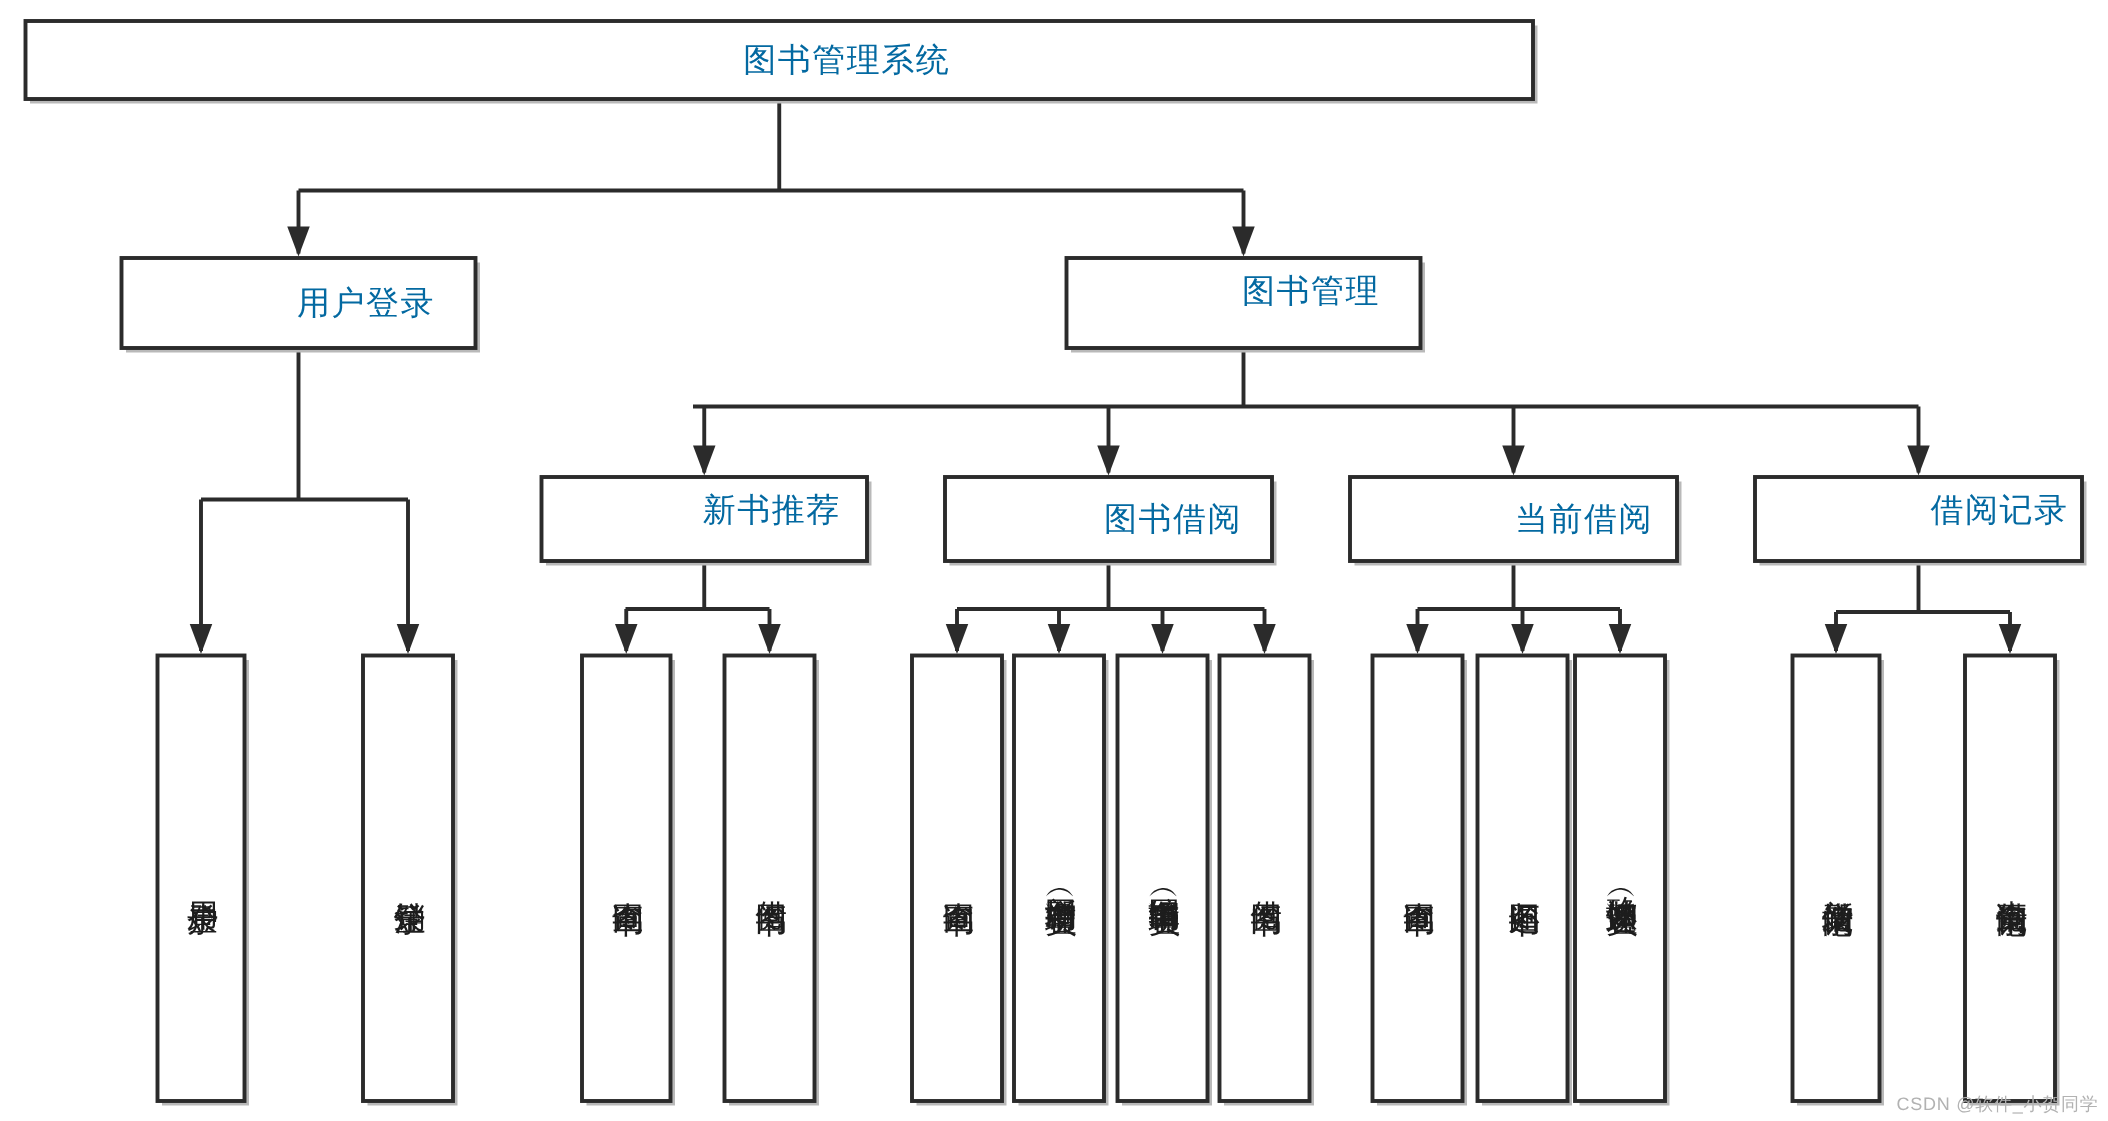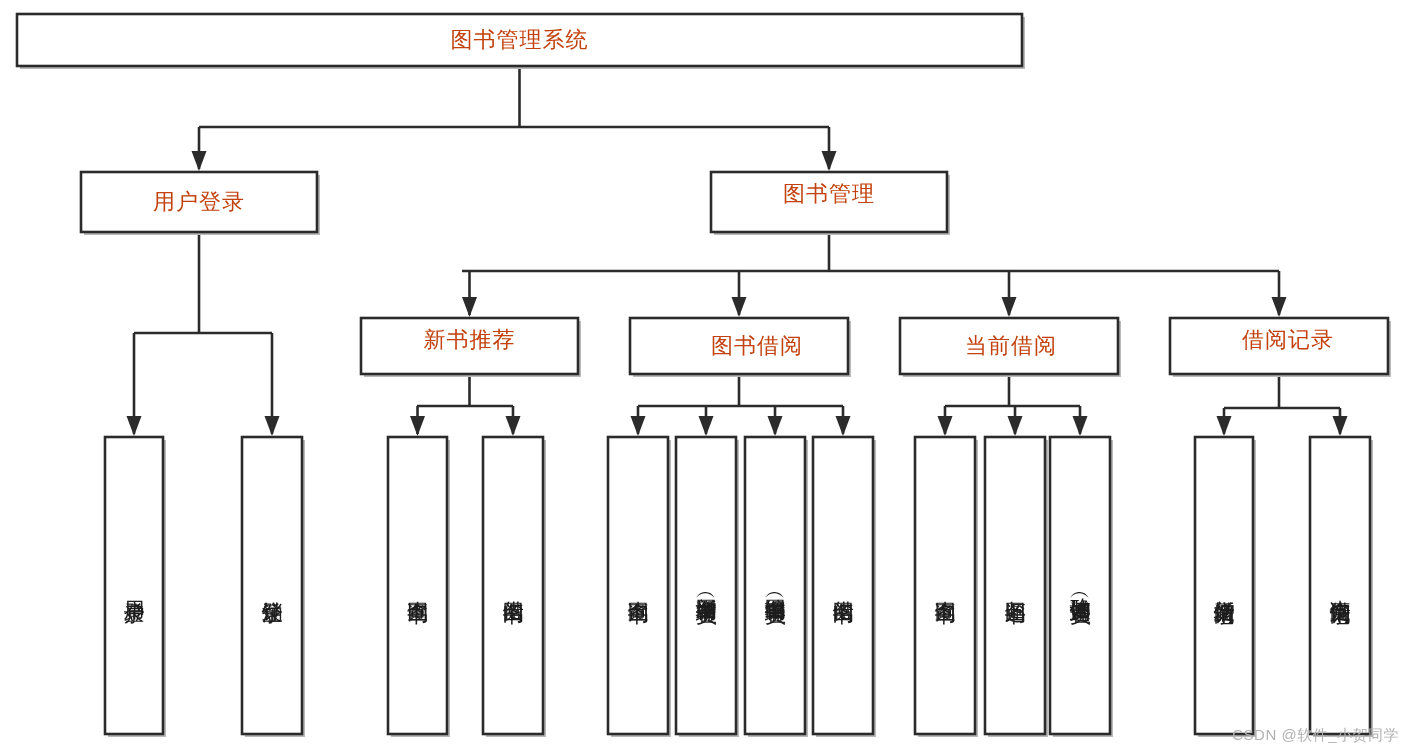--- a/index.html
+++ b/index.html
@@ -9,24 +9,24 @@
   .node-rect{fill:#ffffff;stroke:#2b2b2b;stroke-width:2.6;}
   .node-shadow{fill:#b9b9b9;stroke:none;}
   .edge{stroke:#2b2b2b;stroke-width:2.6;fill:none;stroke-linecap:butt;}
   .arrow{fill:#2b2b2b;stroke:none;}
   .vlabel-box{position:absolute;display:flex;align-items:center;justify-content:center;
               writing-mode:vertical-rl;text-orientation:upright;
               font-family:"Liberation Sans","DejaVu Sans",sans-serif;font-size:21px;color:#1d1d1d;
               line-height:1.06;letter-spacing:1px;text-align:center;pointer-events:none;
               white-space:nowrap;}
   .hlabel-box{position:absolute;display:flex;align-items:center;justify-content:center;
-              font-family:Liberation Sans, sans-serif;font-size:22px;color:#c2410c;
-              letter-spacing:1px;pointer-events:none;}
+              font-family:Liberation Sans, sans-serif;font-size:22px;color:#0369a1;
+              letter-spacing:1px;pointer-events:none;padding-left:45px;}
   .watermark{position:absolute;right:6px;bottom:2px;font-family:"Liberation Sans","DejaVu Sans",sans-serif;
-             font-size:15px;color:#b2b2b2;letter-spacing:0.5px;white-space:nowrap;}
+             font-size:12px;color:#b2b2b2;letter-spacing:0.5px;white-space:nowrap;}
 </style>
 </head>
 <body>
 
 <div id="stage">
 
   <svg id="diagram" viewBox="0 0 1405 747">
     <g id="edges-layer">
         <line x1="519.5" y1="66" x2="519.5" y2="127" class="edge"></line>
         <line x1="199" y1="127" x2="829" y2="127" class="edge"></line>
@@ -163,21 +163,21 @@
           <rect x="1310" y="437" width="60" height="297" class="node-rect"></rect>
         </g>
       </g>
   </svg>
 
   <div id="labels-layer">
       <div class="hlabel-box" style="left: 17px; top: 14px; width: 1005px; height: 52px;">图书管理系统</div>
       <div class="hlabel-box" style="left: 81px; top: 172px; width: 236px; height: 60px;">用户登录</div>
       <div class="hlabel-box" style="left: 711px; top: 172px; width: 236px; height: 44px;">图书管理</div>
       <div class="hlabel-box" style="left: 361px; top: 318px; width: 217px; height: 44px;">新书推荐</div>
-      <div class="hlabel-box" style="left: 648px; top: 318px; width: 218px; height: 56px;">图书借阅</div>
+      <div class="hlabel-box" style="left: 628px; top: 318px; width: 218px; height: 56px;">图书借阅</div>
       <div class="hlabel-box" style="left: 900px; top: 318px; width: 222px; height: 56px;">当前借阅</div>
       <div class="hlabel-box" style="left: 1170px; top: 312px; width: 236px; height: 56px;">借阅记录</div>
       <div class="vlabel-box" style="left: 105px; top: 437px; width: 58px; height: 297px;">用户登录</div>
       <div class="vlabel-box" style="left: 242px; top: 437px; width: 60px; height: 297px;">注销登录</div>
       <div class="vlabel-box" style="left: 388px; top: 437px; width: 59px; height: 297px;">查询图书</div>
       <div class="vlabel-box" style="left: 483px; top: 437px; width: 60px; height: 297px;">借阅图书</div>
       <div class="vlabel-box" style="left: 608px; top: 437px; width: 60px; height: 297px;">查询图书</div>
       <div class="vlabel-box" style="left: 676px; top: 437px; width: 60px; height: 297px;">新增图书（管理员）</div>
       <div class="vlabel-box" style="left: 745px; top: 437px; width: 60px; height: 297px;">编辑图书（管理员）</div>
       <div class="vlabel-box" style="left: 813px; top: 437px; width: 60px; height: 297px;">借阅图书</div>

